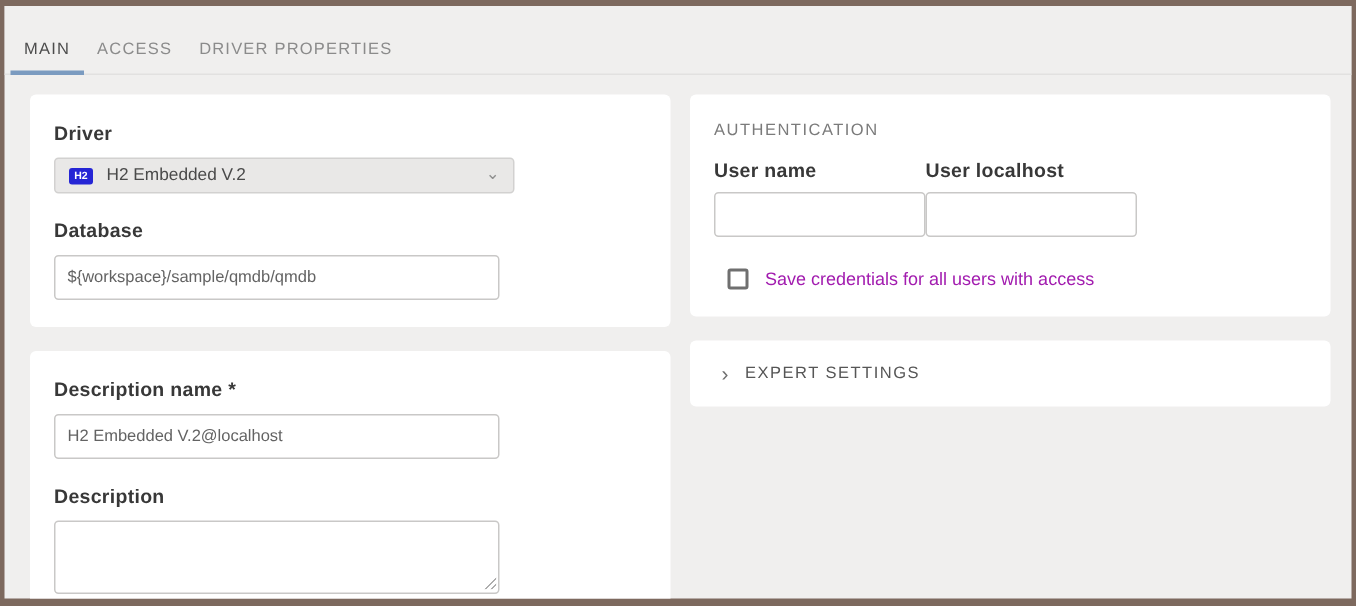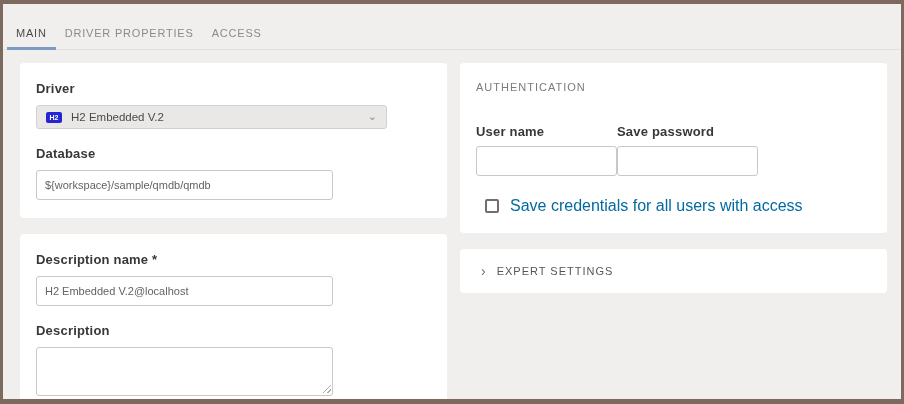--- a/index.html
+++ b/index.html
@@ -67,78 +67,78 @@
   .textarea-wrap { position:relative; width:297px; }
   .resize-handle {
     position:absolute; right:2px; bottom:3px; width:9px; height:9px;
     background:repeating-linear-gradient(-45deg, transparent 0 2px, #adadad 2px 3px);
     clip-path:polygon(100% 0, 100% 100%, 0 100%);
     pointer-events:none;
   }
 
   
   .select {
-    width:351px; height:24px;
+    width:307px; height:24px;
     background:#e9e8e7;
     border:1px solid #d2d1d0; border-radius:3px;
     display:flex; align-items:center; gap:9px;
     padding:0 9px;
     cursor:default;
   }
   .select-label { flex:1; font-size:11.5px; color:#4a4a4a; }
   .h2icon {
     width:16px; height:11px; flex:0 0 16px;
     background:#2525d5; border-radius:2px;
     color:#fff; font-size:7px; font-weight:bold;
     display:flex; align-items:center; justify-content:center;
   }
   .chev-down { color:#8f8f8f; font-size:11px; line-height:1; padding-bottom:2px; }
 
   
   .section-title {
     font-size:11px; letter-spacing:1px;
     color:#7b7b7b;
-    margin-bottom:31px;
+    margin-bottom:13px;
     text-transform:uppercase;
   }
   .auth-row { display:flex; }
   .auth-field label { margin-bottom:7px; }
   .auth-field .textinput { width:141px; }
   .checkbox-row {
     margin-top:21px; padding-left:9px;
     display:flex; align-items:center; gap:11px;
     cursor:pointer;
   }
   .checkbox-row input[type=checkbox] {
     appearance:none; -webkit-appearance:none;
     width:14px; height:14px;
     border:2px solid #6f6f6f; border-radius:2px;
     background:#fff; margin:0; cursor:pointer;
   }
-  .checkbox-label { font-size:16px; color:#0369a1; }
+  .checkbox-label { font-size:12px; color:#a21caf; }
 
   
   .expander {
     height:44px;
     display:flex; align-items:center; gap:11px;
     padding:0 16px 0 21px;
     cursor:pointer;
   }
   .exp-chev { color:#707070; font-size:14px; line-height:1; }
   .exp-label { font-size:11px; letter-spacing:1px; color:#565656; text-transform:uppercase; }
 </style>
 </head>
 <body>
 
 <div class="frame">
 
   <div class="tabbar">
     <div class="tab active">MAIN</div>
+    <div class="tab">ACCESS</div>
     <div class="tab">DRIVER PROPERTIES</div>
-    <div class="tab">ACCESS</div>
   </div>
 
   <div class="content">
 
     <div class="col">
 
       <div class="card">
         <label class="fieldlabel">Driver</label>
         <div class="select">
           <span class="h2icon">H2</span>
@@ -166,21 +166,21 @@
     <div class="col">
 
       <div class="card">
         <div class="section-title">AUTHENTICATION</div>
         <div class="auth-row">
           <div class="auth-field">
             <label class="fieldlabel">User name</label>
             <input class="textinput" type="text" value="" style="">
           </div>
           <div class="auth-field">
-            <label class="fieldlabel">Save password</label>
+            <label class="fieldlabel">User localhost</label>
             <input class="textinput" type="password" value="" style="">
           </div>
         </div>
         <label class="checkbox-row">
           <input type="checkbox" style="">
           <span class="checkbox-label">Save credentials for all users with access</span>
         </label>
       </div>
 
       <div class="card expander">

